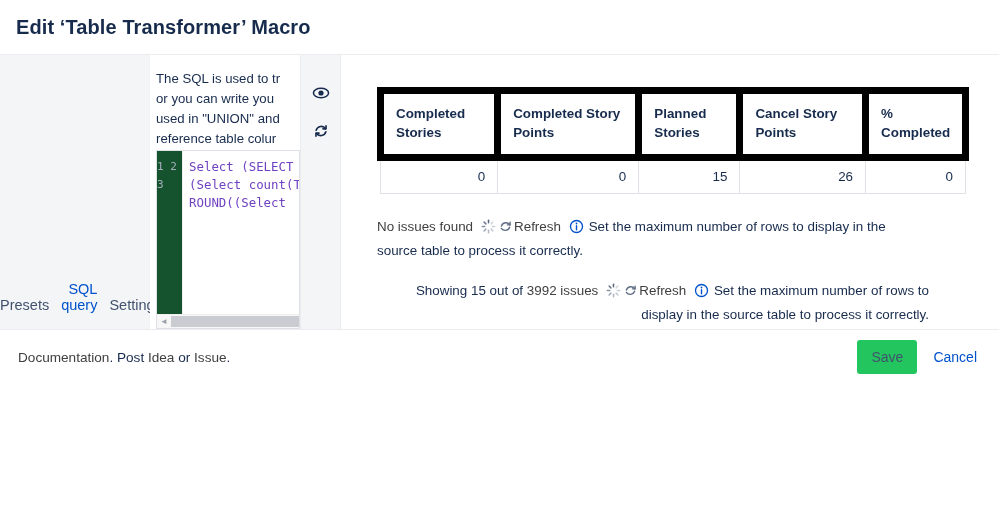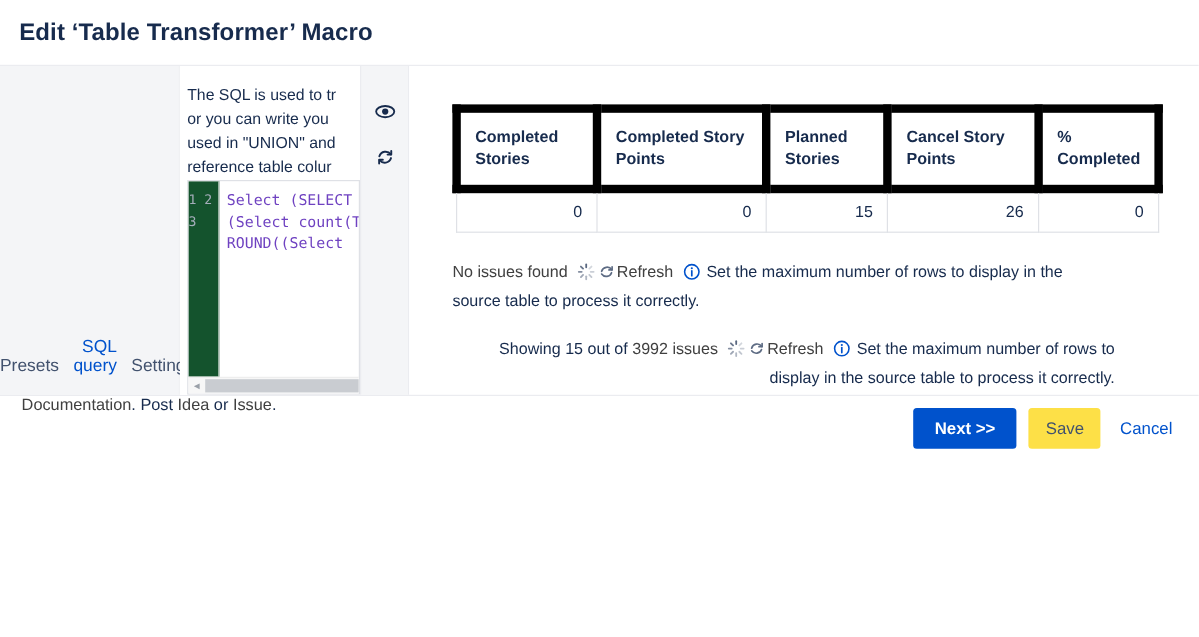--- a/index.html
+++ b/index.html
@@ -175,38 +175,38 @@
     display: inline-block; vertical-align: -3px;
     margin: 0 1px; cursor: pointer;
   }
   .spacer-sm { display: inline-block; width: 7px; }
 
   
   .footer {
     flex: 0 0 55px; height: 55px;
     border-top: 1px solid #ebecf0;
     background: #ffffff;
-    display: flex; 
+    display: flex; align-items: center;
     padding: 0 16px 0 18px;
   }
   .footer-left { font-size: 13.6px; color: #172b4d; }
   .footer-right { margin-left: auto; display: flex; align-items: center; gap: 10px; }
   .btn {
     font-family: "Liberation Sans", sans-serif;
     font-size: 14px;
     border: none; border-radius: 3px;
     cursor: pointer;
   }
   .btn-primary {
     background: #0052cc; color: #ffffff;
     font-weight: bold;
     padding: 9px 18px;
   }
   .btn-secondary {
-    background: #fde047; color: #42526e;
+    background: #22c55e; color: #42526e;
     padding: 9px 14px;
   }
   .btn-link {
     background: transparent; color: #0052cc;
     padding: 9px 6px;
   }
 </style>
 </head>
 <body>
 
@@ -339,19 +339,18 @@
               <path d="M8 7.1v4.4" stroke="#0052cc" stroke-width="1.5" stroke-linecap="round"></path>
             </svg></span> <span>Set the maximum number of rows to display in the source table to process it correctly.</span>
       </div>
 
     </div>
   </div>
 
   <div class="footer">
     <div class="footer-left"><span class="link">Documentation</span><span>. Post </span><span class="link">Idea</span><span> or </span><span class="link">Issue</span><span>.</span></div>
     <div class="footer-right">
-      <button class="btn btn-primary">Next &gt;&gt;</button>
       <button class="btn btn-secondary">Save</button>
       <button class="btn btn-link">Cancel</button>
     </div>
   </div>
 
 </div>
 
 </body></html>

